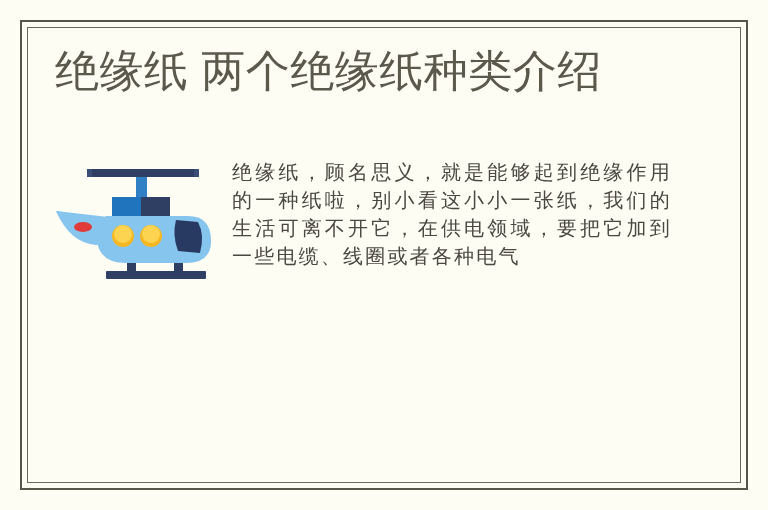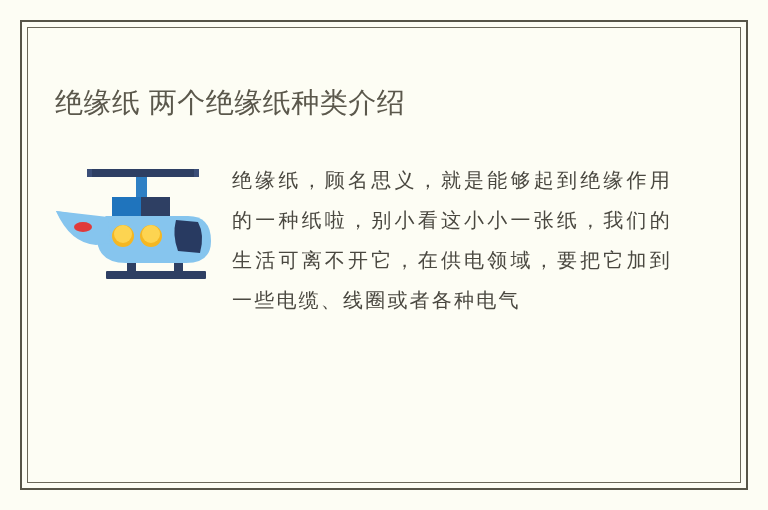--- a/index.html
+++ b/index.html
@@ -41,22 +41,22 @@
     height: 456px;
     border: 1px solid #6b6859;
     box-sizing: border-box;
     pointer-events: none;
   }
 
   
   .title {
     position: absolute;
     left: 55px;
-    top: 80px;
-    font-size: 28px;
+    top: 48px;
+    font-size: 44px;
     line-height: 46px;
     color: #5b584c;
     font-family: "Liberation Sans", "DejaVu Sans", sans-serif;
     font-weight: 400;
     letter-spacing: 0.5px;
     white-space: nowrap;
   }
 
   
   .content {
@@ -80,23 +80,23 @@
     width: 170px;
     height: 115px;
   }
 
   
   .body-text {
     position: absolute;
     left: 184px;
     top: 0px;
     width: 440px;
-    font-family: Liberation Serif, serif;
+    font-family: Liberation Mono, monospace;
     font-size: 20px;
-    line-height: 40px;
+    line-height: 28px;
     color: #4a4840;
     letter-spacing: 2.2px;
     text-align: justify;
     word-break: break-all;
   }
 </style>
 </head>
 <body>
 
 <div class="page">

